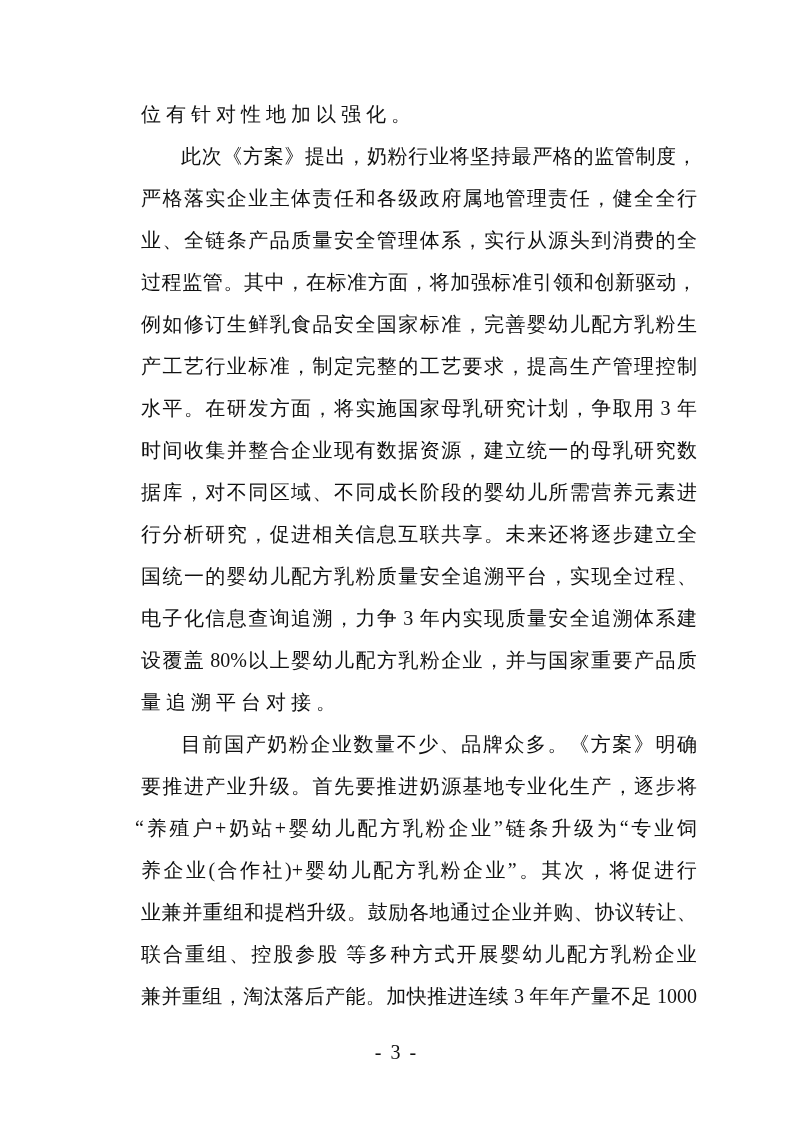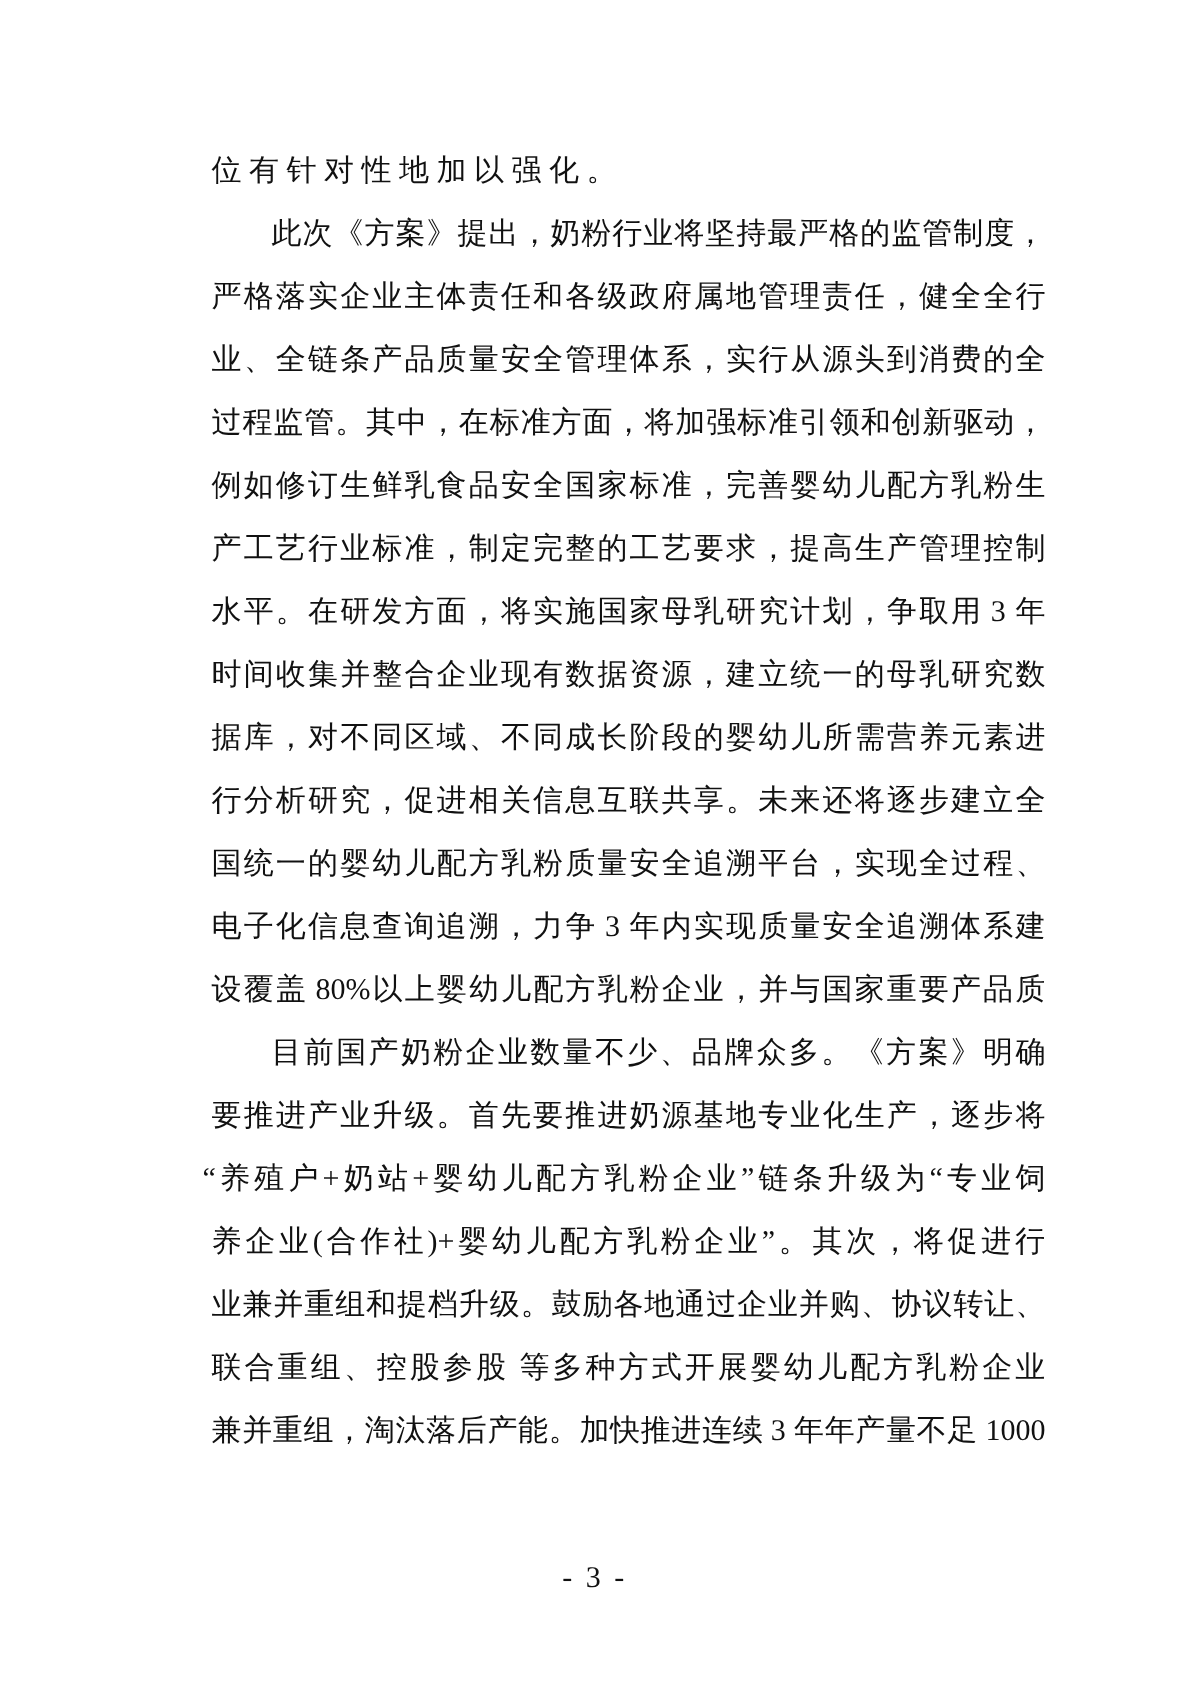--- a/index.html
+++ b/index.html
@@ -428,20 +428,21 @@
         <span>并</span>
         <span>与</span>
         <span>国</span>
         <span>家</span>
         <span>重</span>
         <span>要</span>
         <span>产</span>
         <span>品</span>
         <span>质</span>
       </div>
+      <div class="line">量追溯平台对接。</div>
       <div class="line j ind">
         <span>目</span>
         <span>前</span>
         <span>国</span>
         <span>产</span>
         <span>奶</span>
         <span>粉</span>
         <span>企</span>
         <span>业</span>
         <span>数</span>

